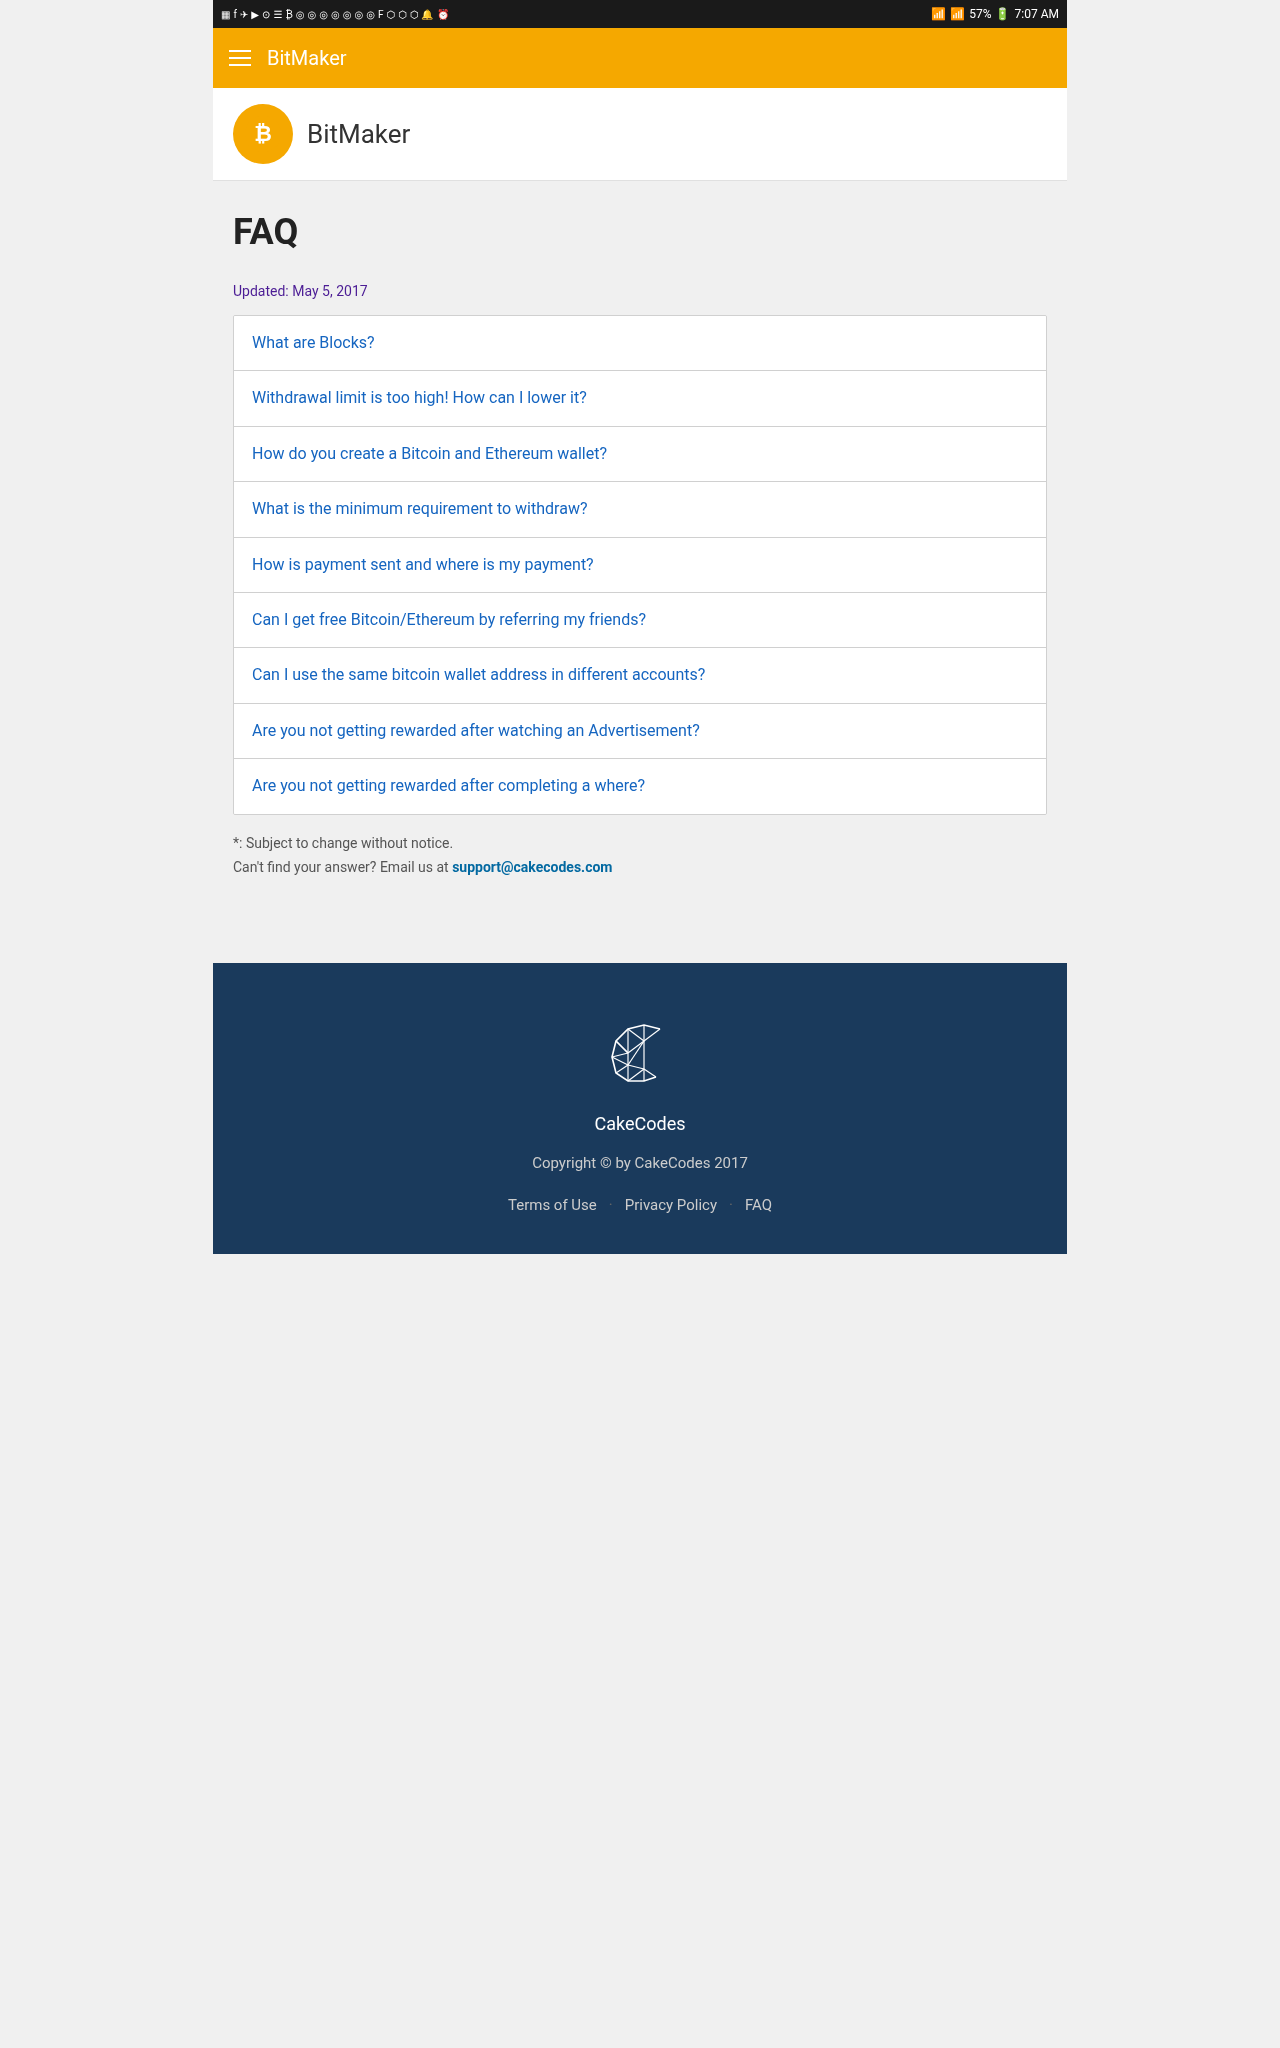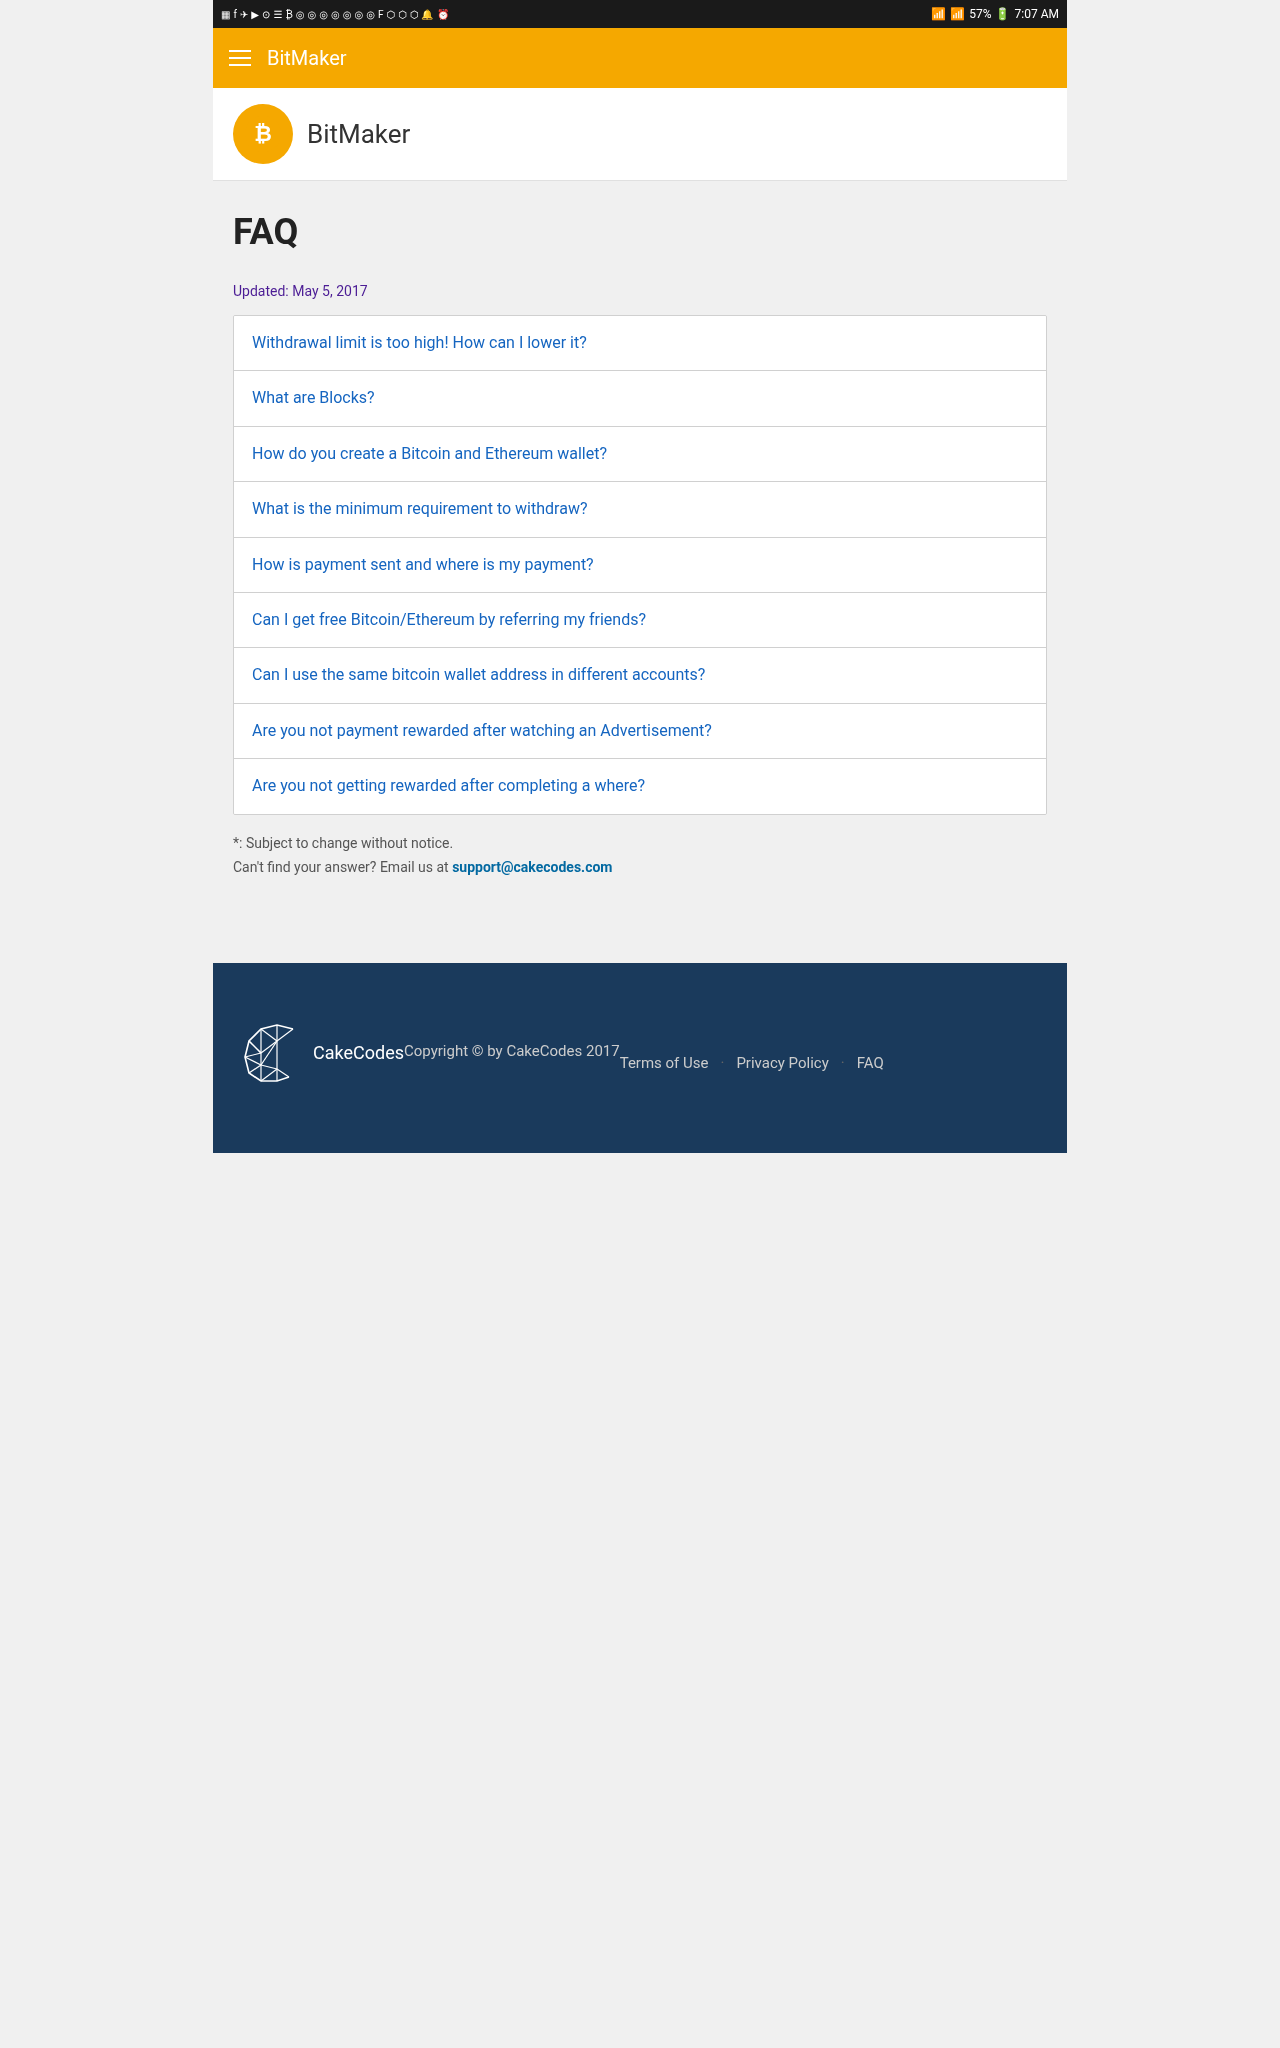--- a/index.html
+++ b/index.html
@@ -168,21 +168,21 @@
     .note-text strong {
       font-weight: 700;
       color: #0369a1;
     }
 
     
     .page-footer {
       background: #1a3a5c;
       padding: 50px 20px 40px;
       display: flex;
-      flex-direction: row;
+      flex-direction: column;
       align-items: center;
       margin-top: 40px;
     }
 
     .footer-logo {
       margin-bottom: 16px;
     }
 
     .footer-logo svg {
       width: 80px;
@@ -273,28 +273,28 @@
   <span class="app-name">BitMaker</span>
 </div>
 
 <div class="main-content">
   <h1 class="page-title">FAQ</h1>
 
   <p class="updated-text">Updated: May 5, 2017</p>
 
   <div class="faq-list">
 
-  <div class="faq-item"><span class="faq-item-text">Withdrawal limit is too high! How can I lower it?</span></div>
-      <div class="faq-item"><span class="faq-item-text">What are Blocks?</span></div>
+  <div class="faq-item"><span class="faq-item-text">What are Blocks?</span></div>
+      <div class="faq-item"><span class="faq-item-text">Withdrawal limit is too high! How can I lower it?</span></div>
       <div class="faq-item"><span class="faq-item-text">How do you create a Bitcoin and Ethereum wallet?</span></div>
       <div class="faq-item"><span class="faq-item-text">What is the minimum requirement to withdraw?</span></div>
       <div class="faq-item"><span class="faq-item-text">How is payment sent and where is my payment?</span></div>
       <div class="faq-item"><span class="faq-item-text">Can I get free Bitcoin/Ethereum by referring my friends?</span></div>
       <div class="faq-item"><span class="faq-item-text">Can I use the same bitcoin wallet address in different accounts?</span></div>
-      <div class="faq-item"><span class="faq-item-text">Are you not payment rewarded after watching an Advertisement?</span></div>
+      <div class="faq-item"><span class="faq-item-text">Are you not getting rewarded after watching an Advertisement?</span></div>
       <div class="faq-item"><span class="faq-item-text">Are you not getting rewarded after completing a where?</span></div>
     </div>
 
   <div class="footer-notes">
     <p class="note-text">*: Subject to change without notice.</p>
     <p class="note-text">
       <span>Can't find your answer? Email us at </span><strong>support@cakecodes.com</strong>
     </p>
   </div>
 </div>

